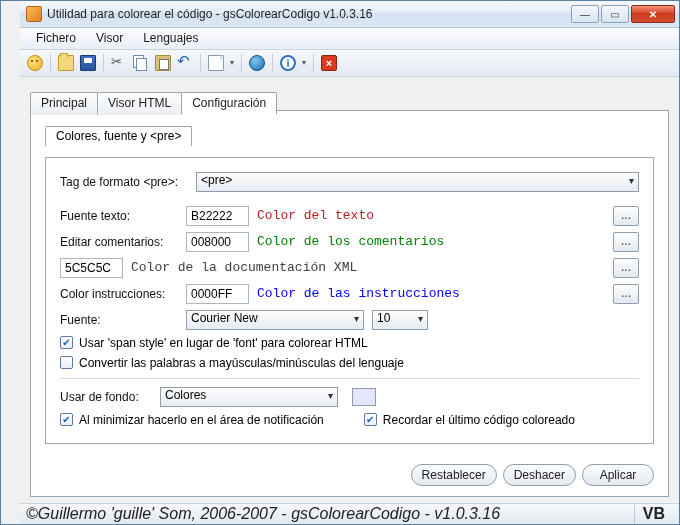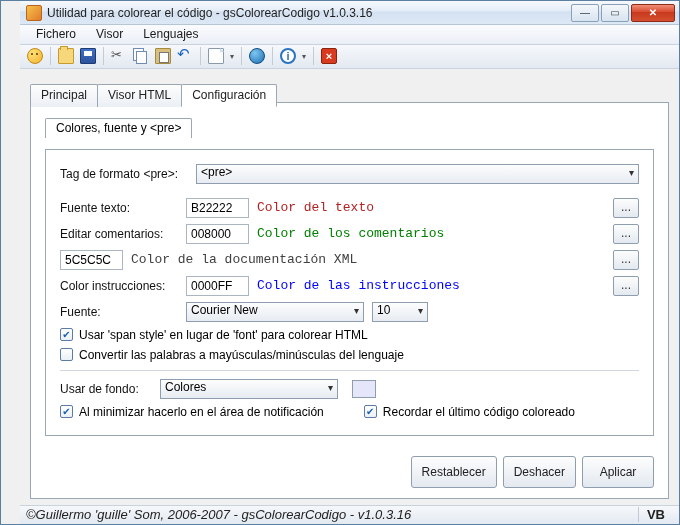--- a/index.html
+++ b/index.html
@@ -215,36 +215,36 @@
     border:1px solid #8f9eae;
     background:#E6E6FA;
     margin-left:6px;
   }
 
   .btn-row {
     display:flex; justify-content:flex-end; gap:6px;
     padding: 8px 0 0 0;
   }
   .btn {
-    min-width:72px; height:32px;
+    min-width:72px; height:22px;
     border:1px solid #8f9eae;
     background: linear-gradient(to bottom,#fdfdfd,#e3e9f0);
-    border-radius:3px;
+    border-radius:11px;
     font-size:12px; color:#222;
     cursor:pointer;
     padding: 0 10px;
     display:flex; align-items:center; justify-content:center;
   }
 
   .statusbar {
     height:22px;
     border-top:1px solid #c9d3de;
     background: linear-gradient(to bottom,#f6f8fb,#e3e9f1);
     display:flex; align-items:center;
-    font-size:13px; color:#222;
+    font-size:16px; color:#222;
     padding: 0 6px;
     font-style: italic;
   }
   .statusbar .sb-main { flex:1; font-style: italic; }
   .statusbar .sb-lang {
     font-style: normal; font-weight:bold;
     border-left:1px solid #c0cad5;
     padding: 0 8px;
   }
 </style>

